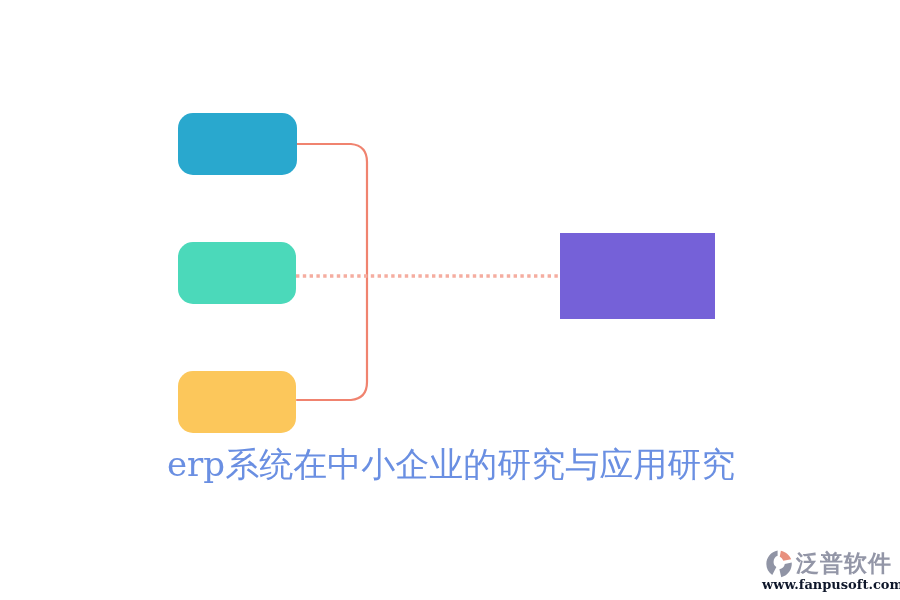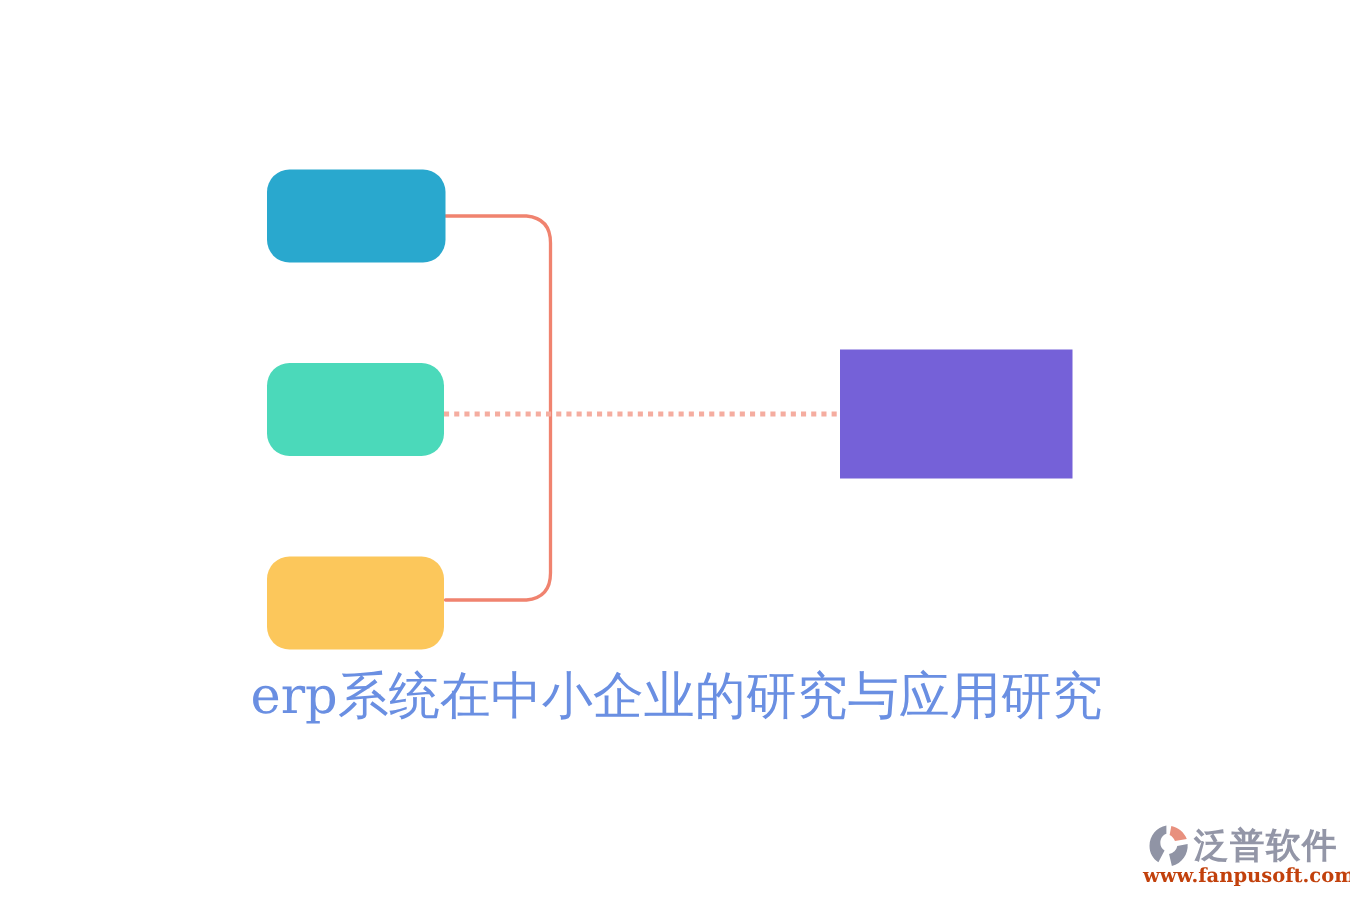--- a/index.html
+++ b/index.html
@@ -48,21 +48,21 @@
     font-size: 23px;
     font-weight: bold;
     color: #9396A7;
     letter-spacing: 1px;
     white-space: nowrap;
   }
   .watermark-url {
     font-family: "DejaVu Serif", "Liberation Serif", serif;
     font-size: 13px;
     font-weight: bold;
-    color: #c2410c;
+    color: #0f172a;
     margin-top: -2px;
     white-space: nowrap;
   }
   .watermark-icon {
     flex: 0 0 auto;
     display: block;
   }
 </style>
 </head>
 <body>

